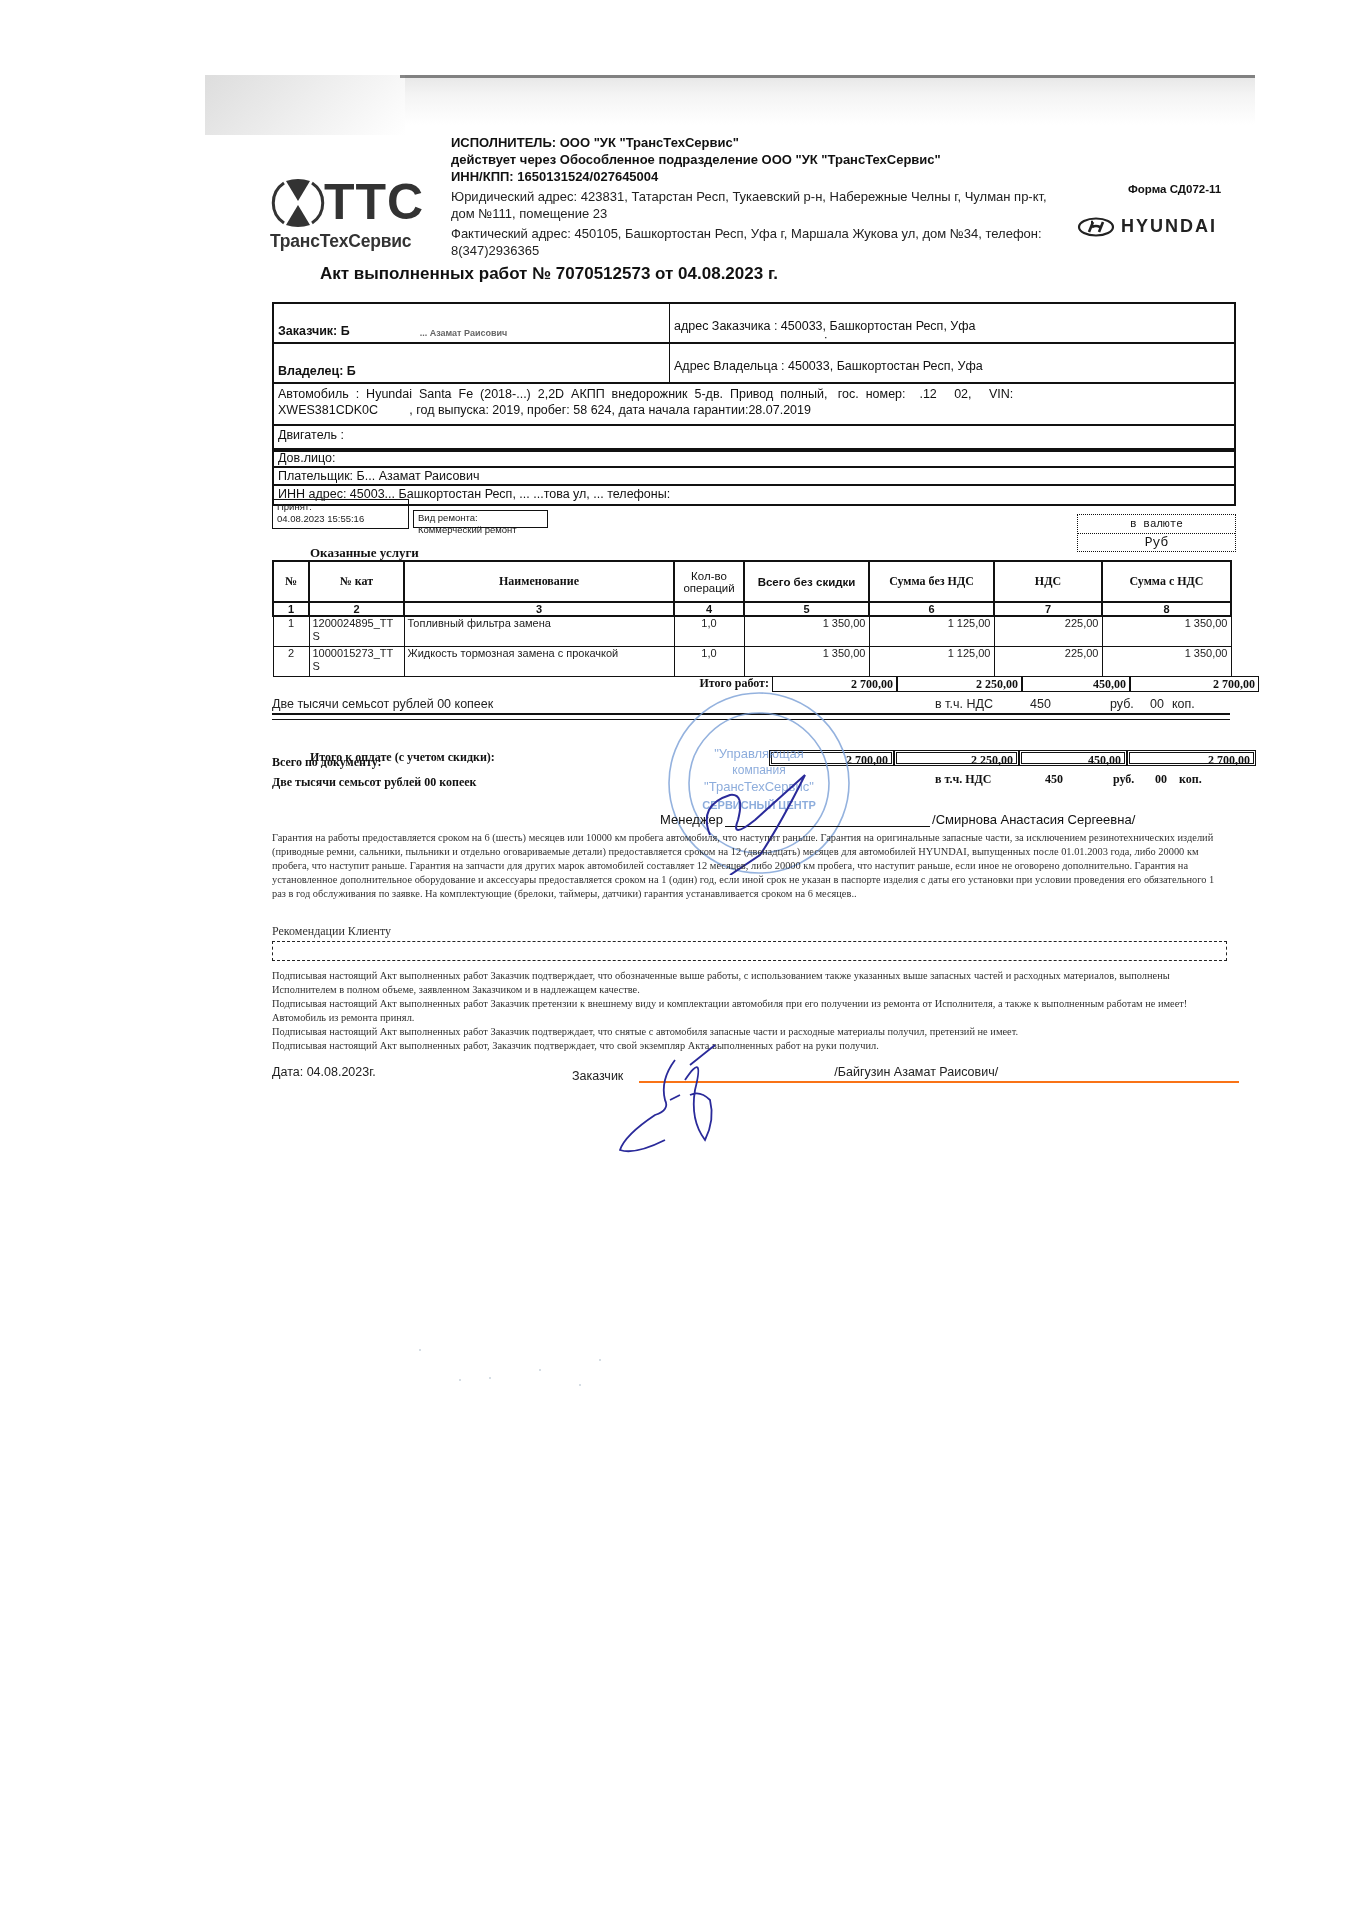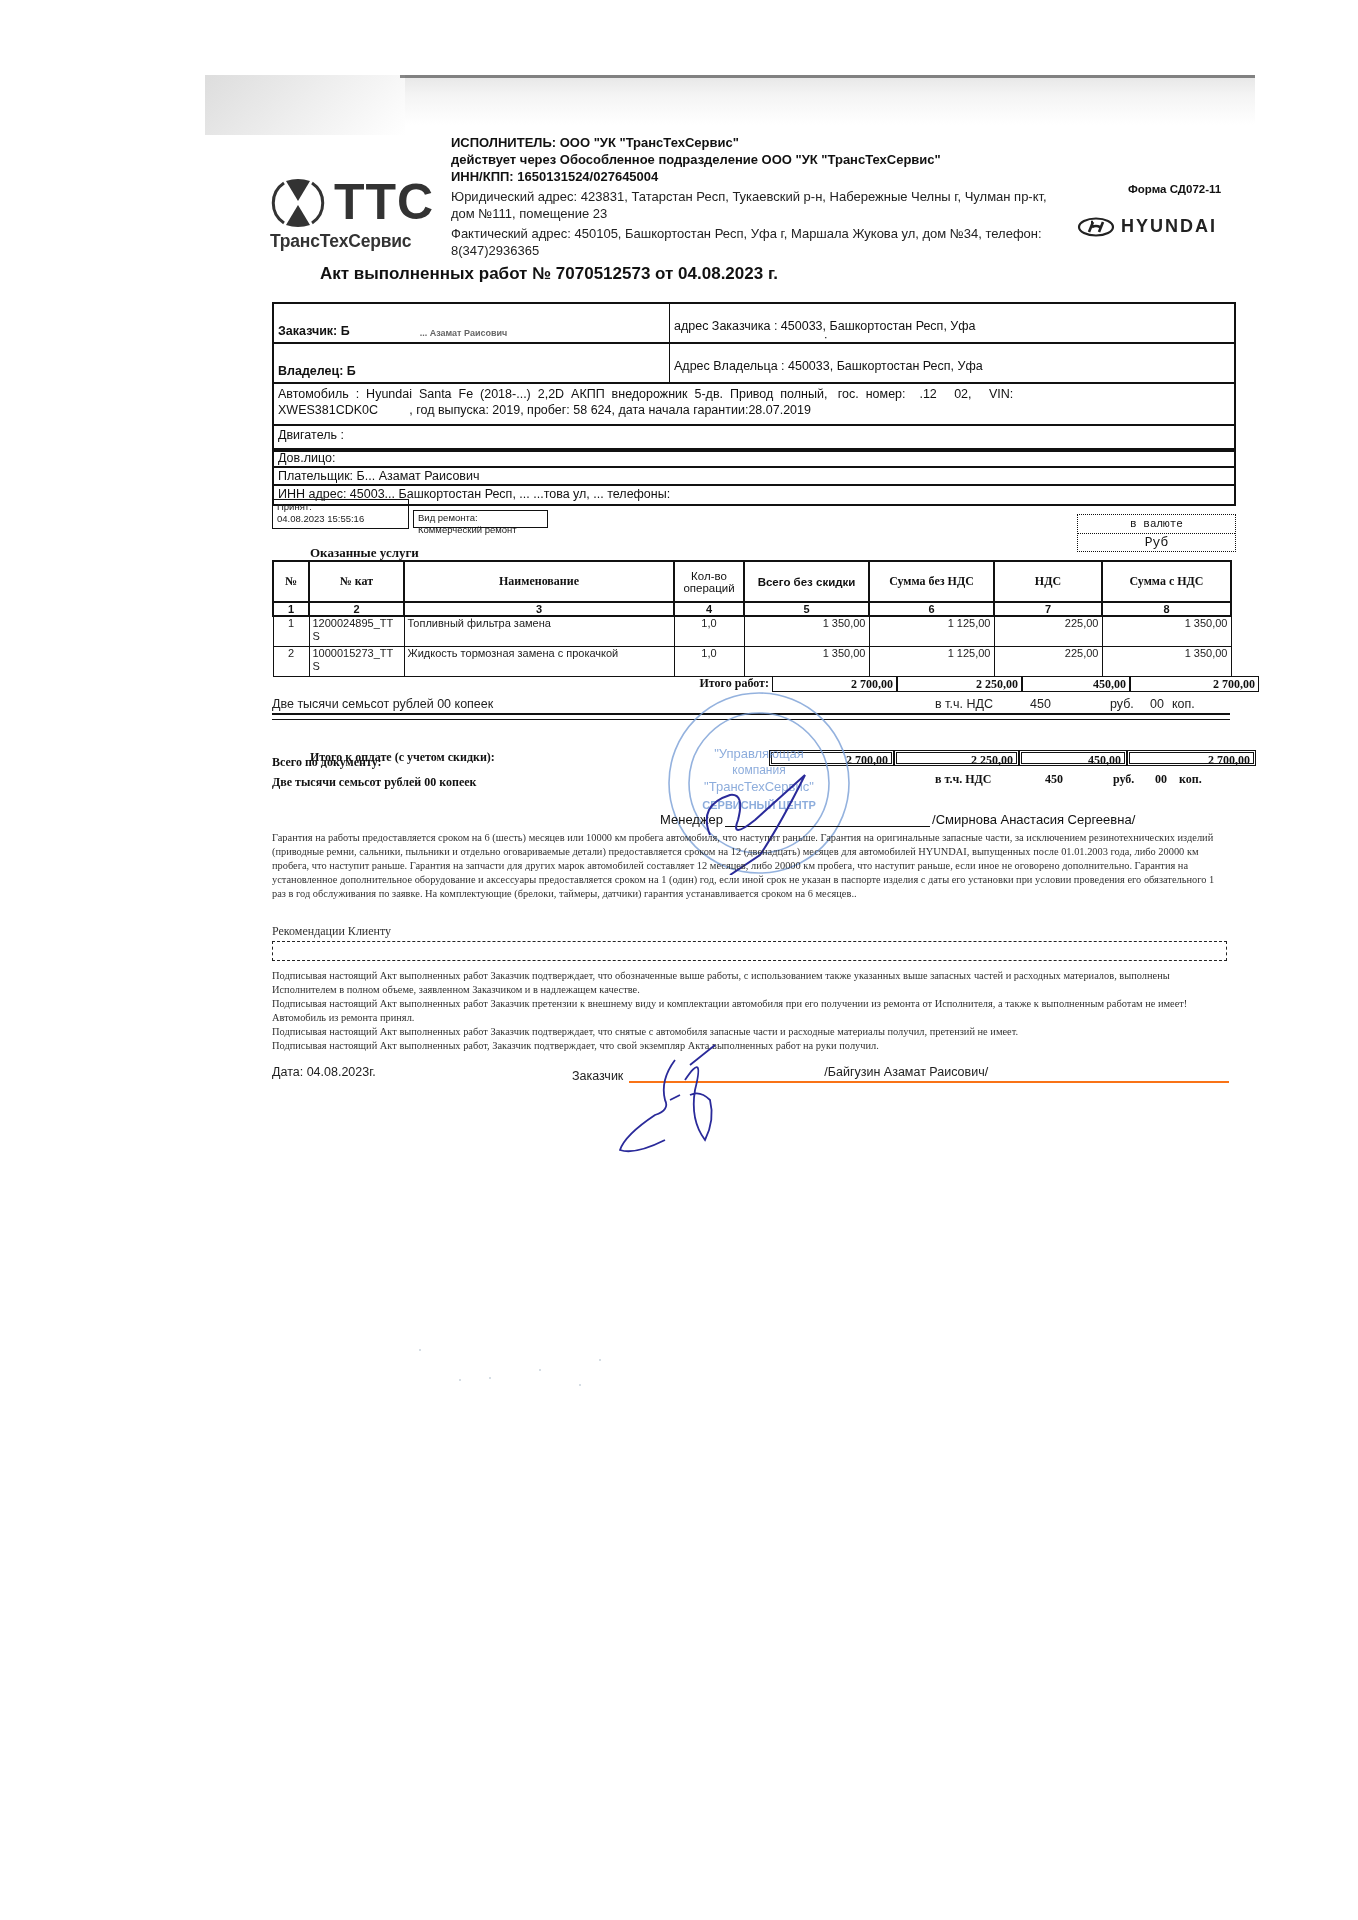--- a/index.html
+++ b/index.html
@@ -8,21 +8,21 @@
   .abs { position:absolute; }
   .scan-top { left:205px; top:75px; width:1050px; height:50px;
     background:linear-gradient(180deg,#e6e6e6 0%,#f4f4f4 40%,#ffffff 100%); }
   .scan-line { left:400px; top:75px; width:855px; height:3px; background:#555; opacity:.7; }
   .scan-fold { left:205px; top:75px; width:200px; height:60px;
     background:linear-gradient(135deg,#ddd 0%,#eee 50%,#fff 100%); }
 
   
   .logo { left:270px; top:175px; width:170px; height:80px; }
   .logo-mark { left:0; top:0; width:56px; height:56px; }
-  .logo-ttc { left:64px; top:0; font-family:"Liberation Sans",sans-serif; font-weight:bold;
+  .logo-ttc { left:54px; top:0; font-family:"Liberation Sans",sans-serif; font-weight:bold;
     font-size:50px; line-height:54px; letter-spacing:1px; color:#333; }
   .logo-name { left:0; top:56px; font-size:17.5px; font-weight:bold; color:#333; white-space:nowrap; letter-spacing:-.2px;}
   .exec { left:451px; top:134px; width:620px; font-size:13px; line-height:17px; }
   .exec .b { font-weight:bold; }
   .exec .addr { font-size:13px; line-height:16.5px; margin-top:4px; color:#222;}
   .form-no { left:1128px; top:183px; font-size:11.5px; font-weight:bold; }
   .hyundai { left:1077px; top:216px; display:flex; align-items:center; gap:6px; }
   .hyundai-word { font-size:18px; font-weight:bold; letter-spacing:2px; color:#222; }
   .title { left:320px; top:264px; font-size:17px; font-weight:bold; }
 
@@ -295,21 +295,21 @@
 
 <div class="abs terms">
   <div>Подписывая настоящий Акт выполненных работ Заказчик подтверждает, что обозначенные выше работы, с использованием также указанных выше запасных частей и расходных материалов, выполнены Исполнителем в полном объеме, заявленном Заказчиком и в надлежащем качестве.</div>
   <div>Подписывая настоящий Акт выполненных работ Заказчик претензии к внешнему виду и комплектации автомобиля при его получении из ремонта от Исполнителя, а также к выполненным работам не имеет! Автомобиль из ремонта принял.</div>
   <div>Подписывая настоящий Акт выполненных работ Заказчик подтверждает, что снятые с автомобиля запасные части и расходные материалы получил, претензий не имеет.</div>
   <div>Подписывая настоящий Акт выполненных работ, Заказчик подтверждает, что свой экземпляр Акта выполненных работ на руки получил.</div>
 </div>
 
 <div class="abs date">Дата: 04.08.2023г.</div>
 <div class="abs customer">
-  <span style="margin-right:6px">Заказчик</span>
+  <span style="margin-right:16px">Заказчик</span>
   <span class="cust-line">
     <span class="cust-name">/Байгузин Азамат Раисович/</span>
   </span>
 </div>
 <svg class="abs sig2" viewBox="0 0 120 120">
   <path d="M60 20 Q45 40 50 60 Q55 70 40 75 Q10 95 5 110 Q20 115 50 100 M55 60 L65 55 M70 40 Q90 10 80 50 Q75 80 90 100 Q100 80 95 60 Q85 50 75 55 M100 5 L75 25" fill="none" stroke="#2a2a9a" stroke-width="1.8"></path>
 </svg>
 
 <svg class="abs specks" viewBox="0 0 220 60">
   <g fill="#c9d3dc">

